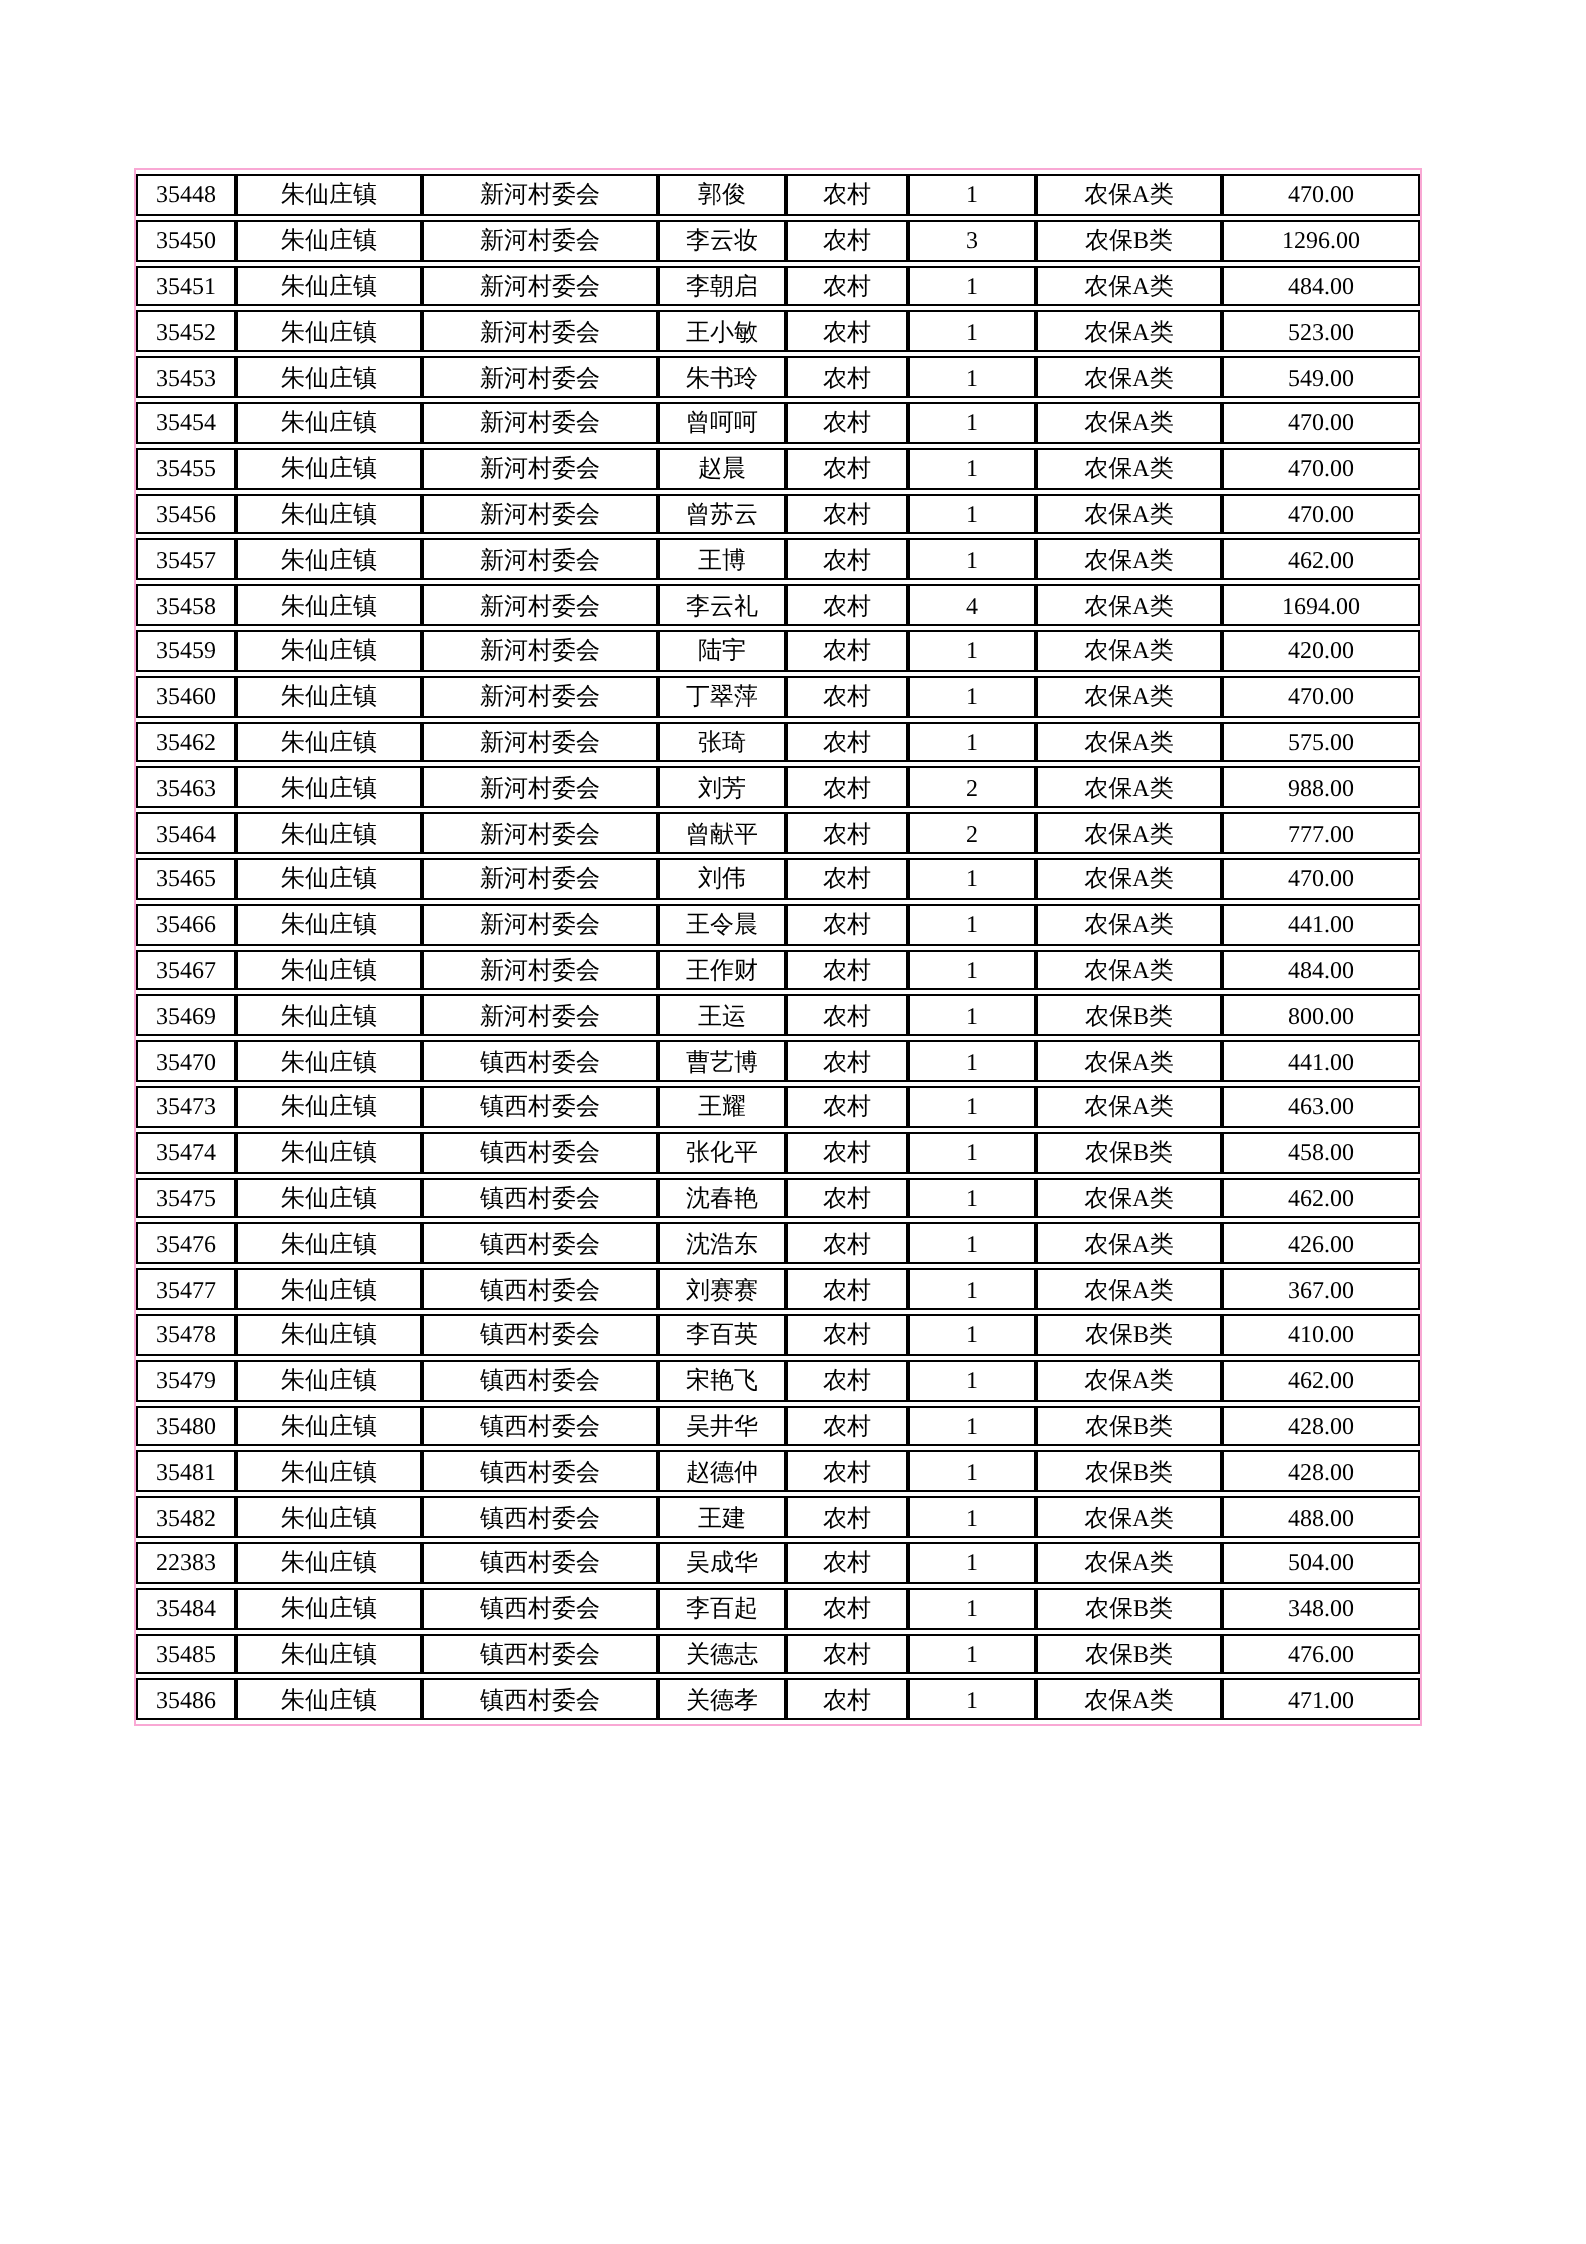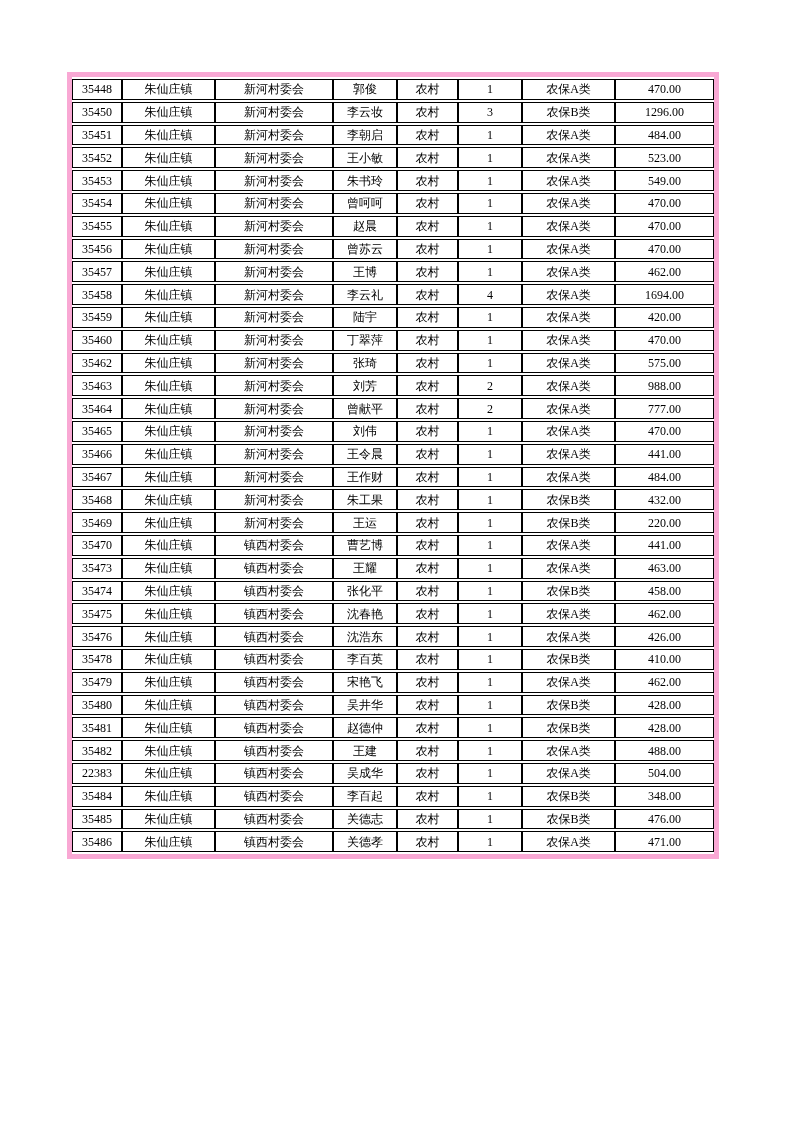--- a/index.html
+++ b/index.html
@@ -7,26 +7,26 @@
     width: 793px;
     height: 1122px;
     background: #ffffff;
     position: relative;
     font-family: "Liberation Serif", "DejaVu Serif", serif;
     color: #000000;
   }
   table.roster {
     position: absolute;
     left: 67px;
-    top: 72px;
+    top: 84px;
     width: 644px;
     table-layout: fixed;
     border-collapse: separate;
     border-spacing: 0 2px;
-    border: 5px solid #f9a8d4;
+    border: 1px solid #f9a8d4;
   }
   table.roster td {
     border: 1px solid #000000;
     box-sizing: border-box;
     height: 20.8px;
     padding: 0 2px;
     text-align: center;
     vertical-align: middle;
     font-size: 12px;
     line-height: 1;
@@ -223,38 +223,28 @@
         <td>35467</td>
         <td>朱仙庄镇</td>
         <td>新河村委会</td>
         <td>王作财</td>
         <td>农村</td>
         <td>1</td>
         <td>农保A类</td>
         <td>484.00</td>
       </tr>
       <tr>
-        <td>35468</td>
-        <td>朱仙庄镇</td>
-        <td>新河村委会</td>
-        <td>朱工果</td>
-        <td>农村</td>
-        <td>1</td>
-        <td>农保B类</td>
-        <td>432.00</td>
-      </tr>
-      <tr>
         <td>35469</td>
         <td>朱仙庄镇</td>
         <td>新河村委会</td>
         <td>王运</td>
         <td>农村</td>
         <td>1</td>
         <td>农保B类</td>
-        <td>220.00</td>
+        <td>800.00</td>
       </tr>
       <tr>
         <td>35470</td>
         <td>朱仙庄镇</td>
         <td>镇西村委会</td>
         <td>曹艺博</td>
         <td>农村</td>
         <td>1</td>
         <td>农保A类</td>
         <td>441.00</td>
@@ -291,20 +281,30 @@
       </tr>
       <tr>
         <td>35476</td>
         <td>朱仙庄镇</td>
         <td>镇西村委会</td>
         <td>沈浩东</td>
         <td>农村</td>
         <td>1</td>
         <td>农保A类</td>
         <td>426.00</td>
+      </tr>
+      <tr>
+        <td>35477</td>
+        <td>朱仙庄镇</td>
+        <td>镇西村委会</td>
+        <td>刘赛赛</td>
+        <td>农村</td>
+        <td>1</td>
+        <td>农保A类</td>
+        <td>367.00</td>
       </tr>
       <tr>
         <td>35478</td>
         <td>朱仙庄镇</td>
         <td>镇西村委会</td>
         <td>李百英</td>
         <td>农村</td>
         <td>1</td>
         <td>农保B类</td>
         <td>410.00</td>

